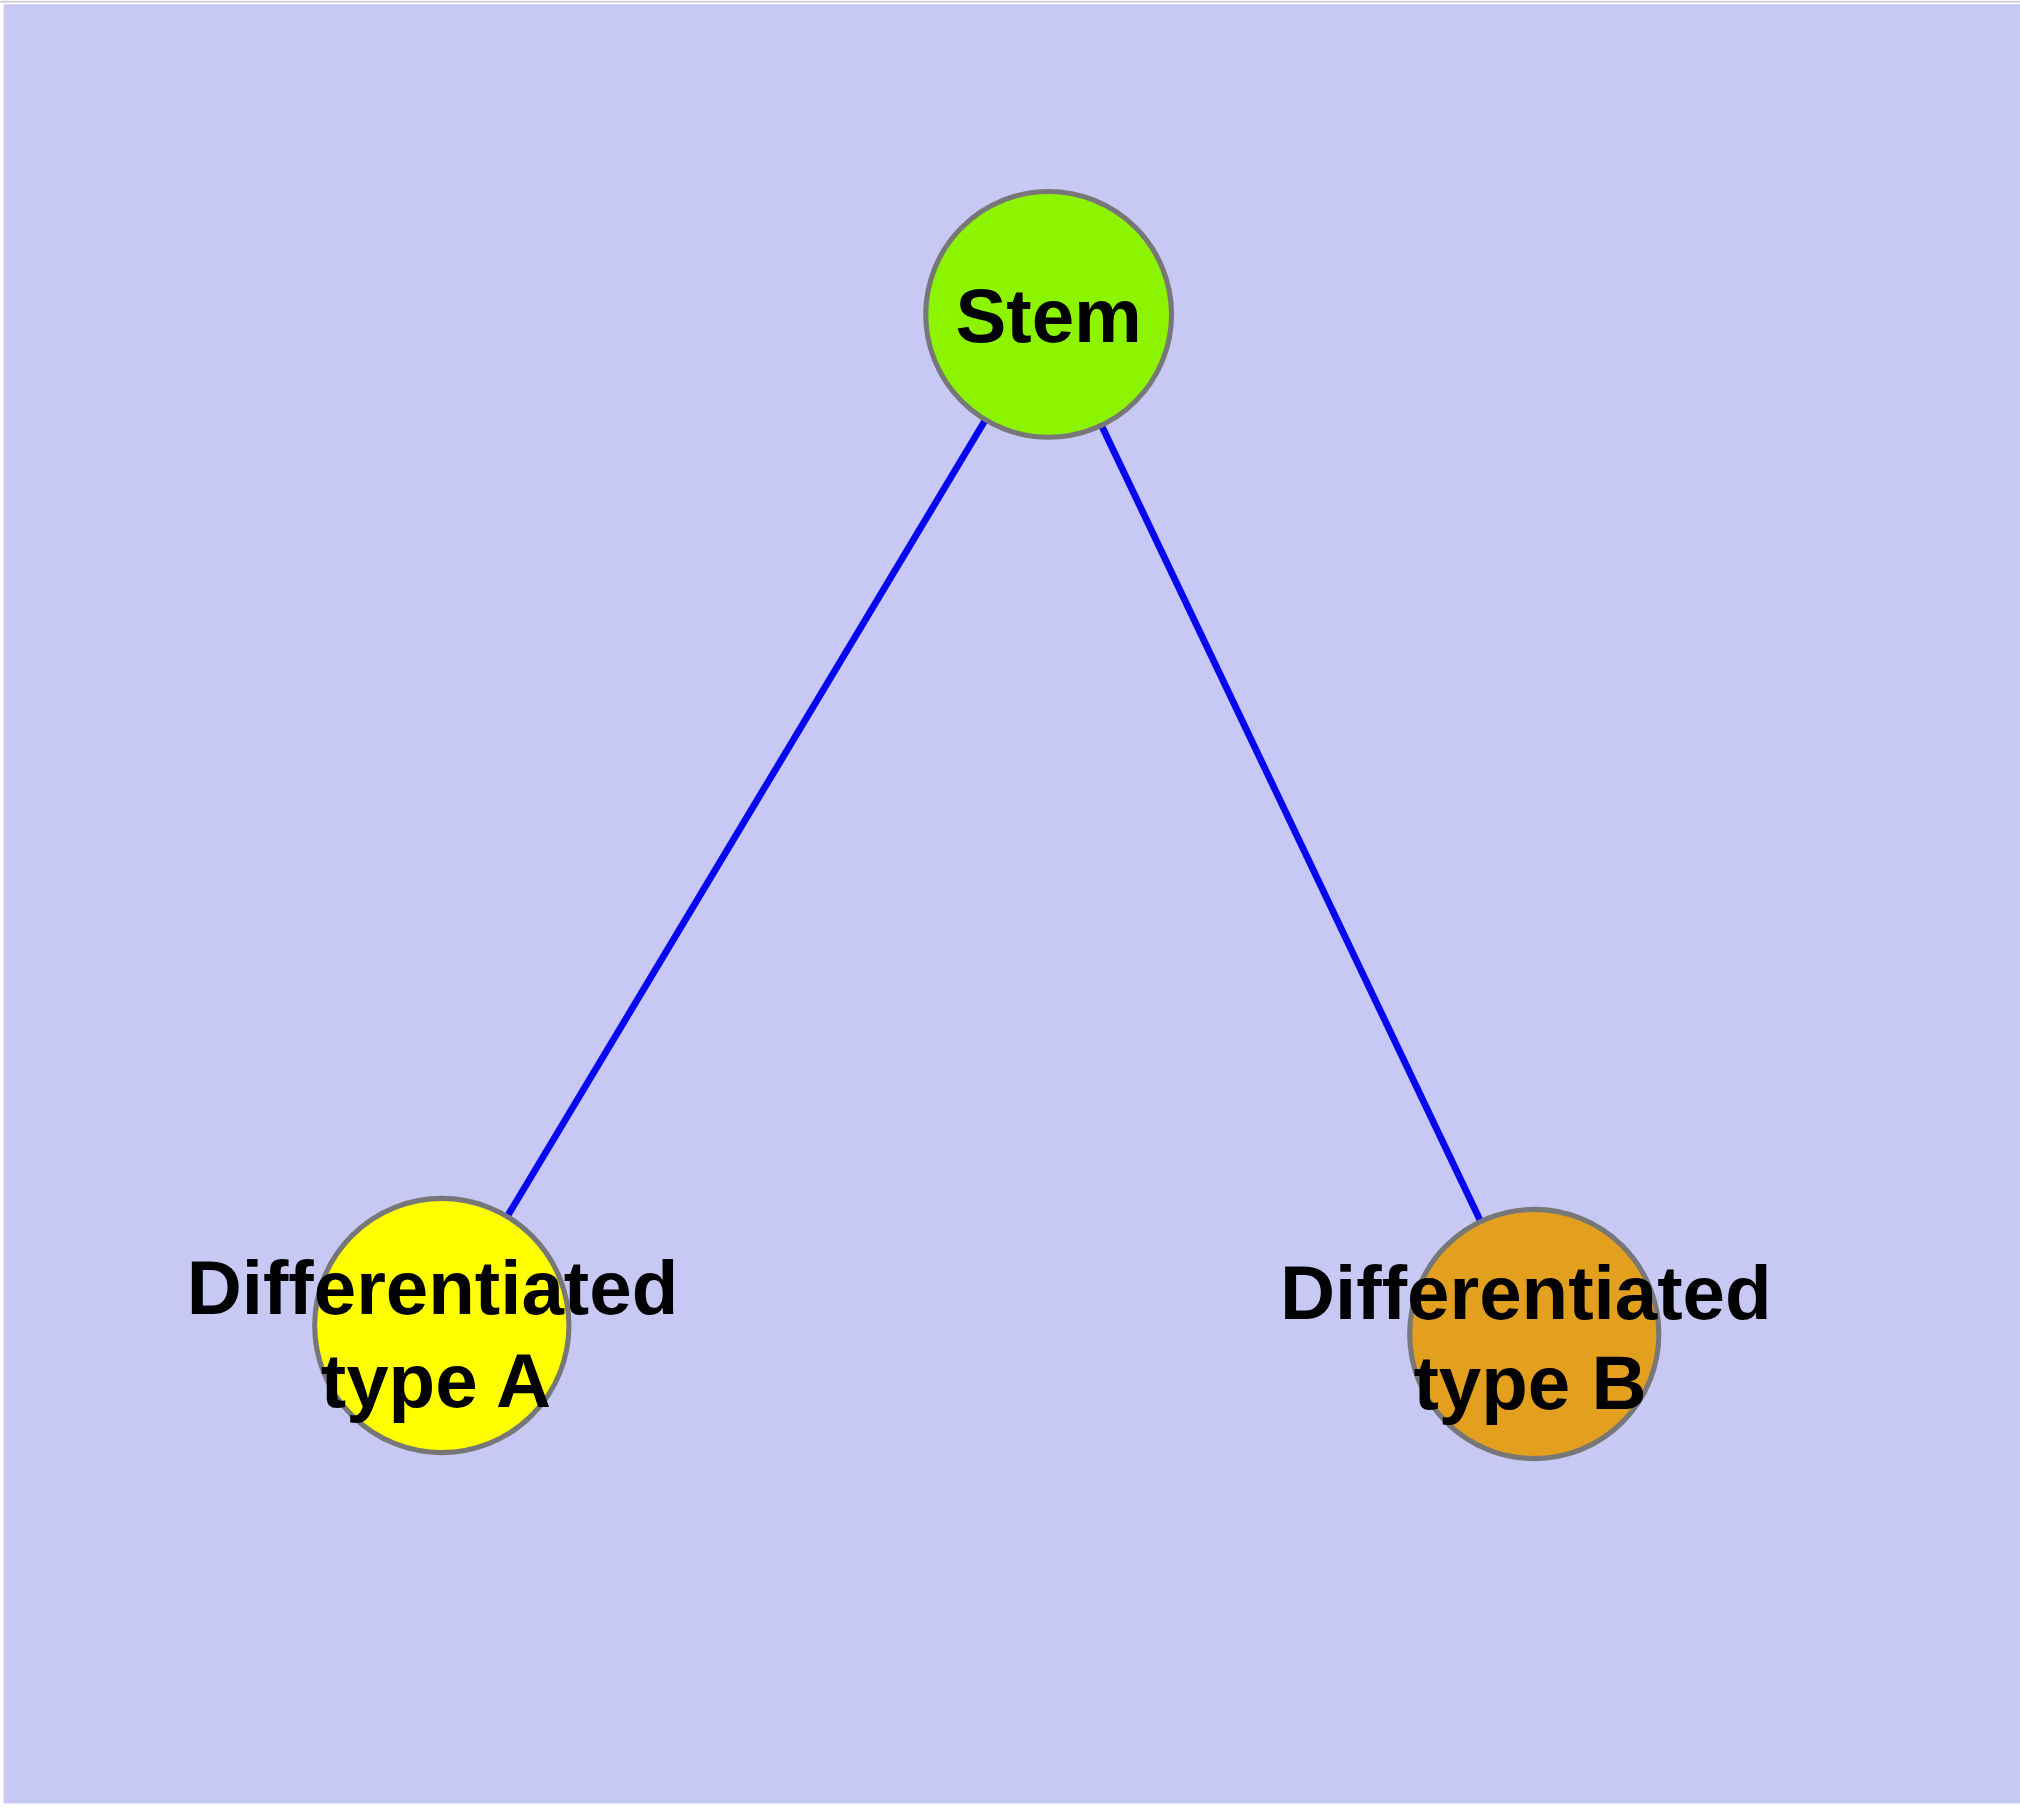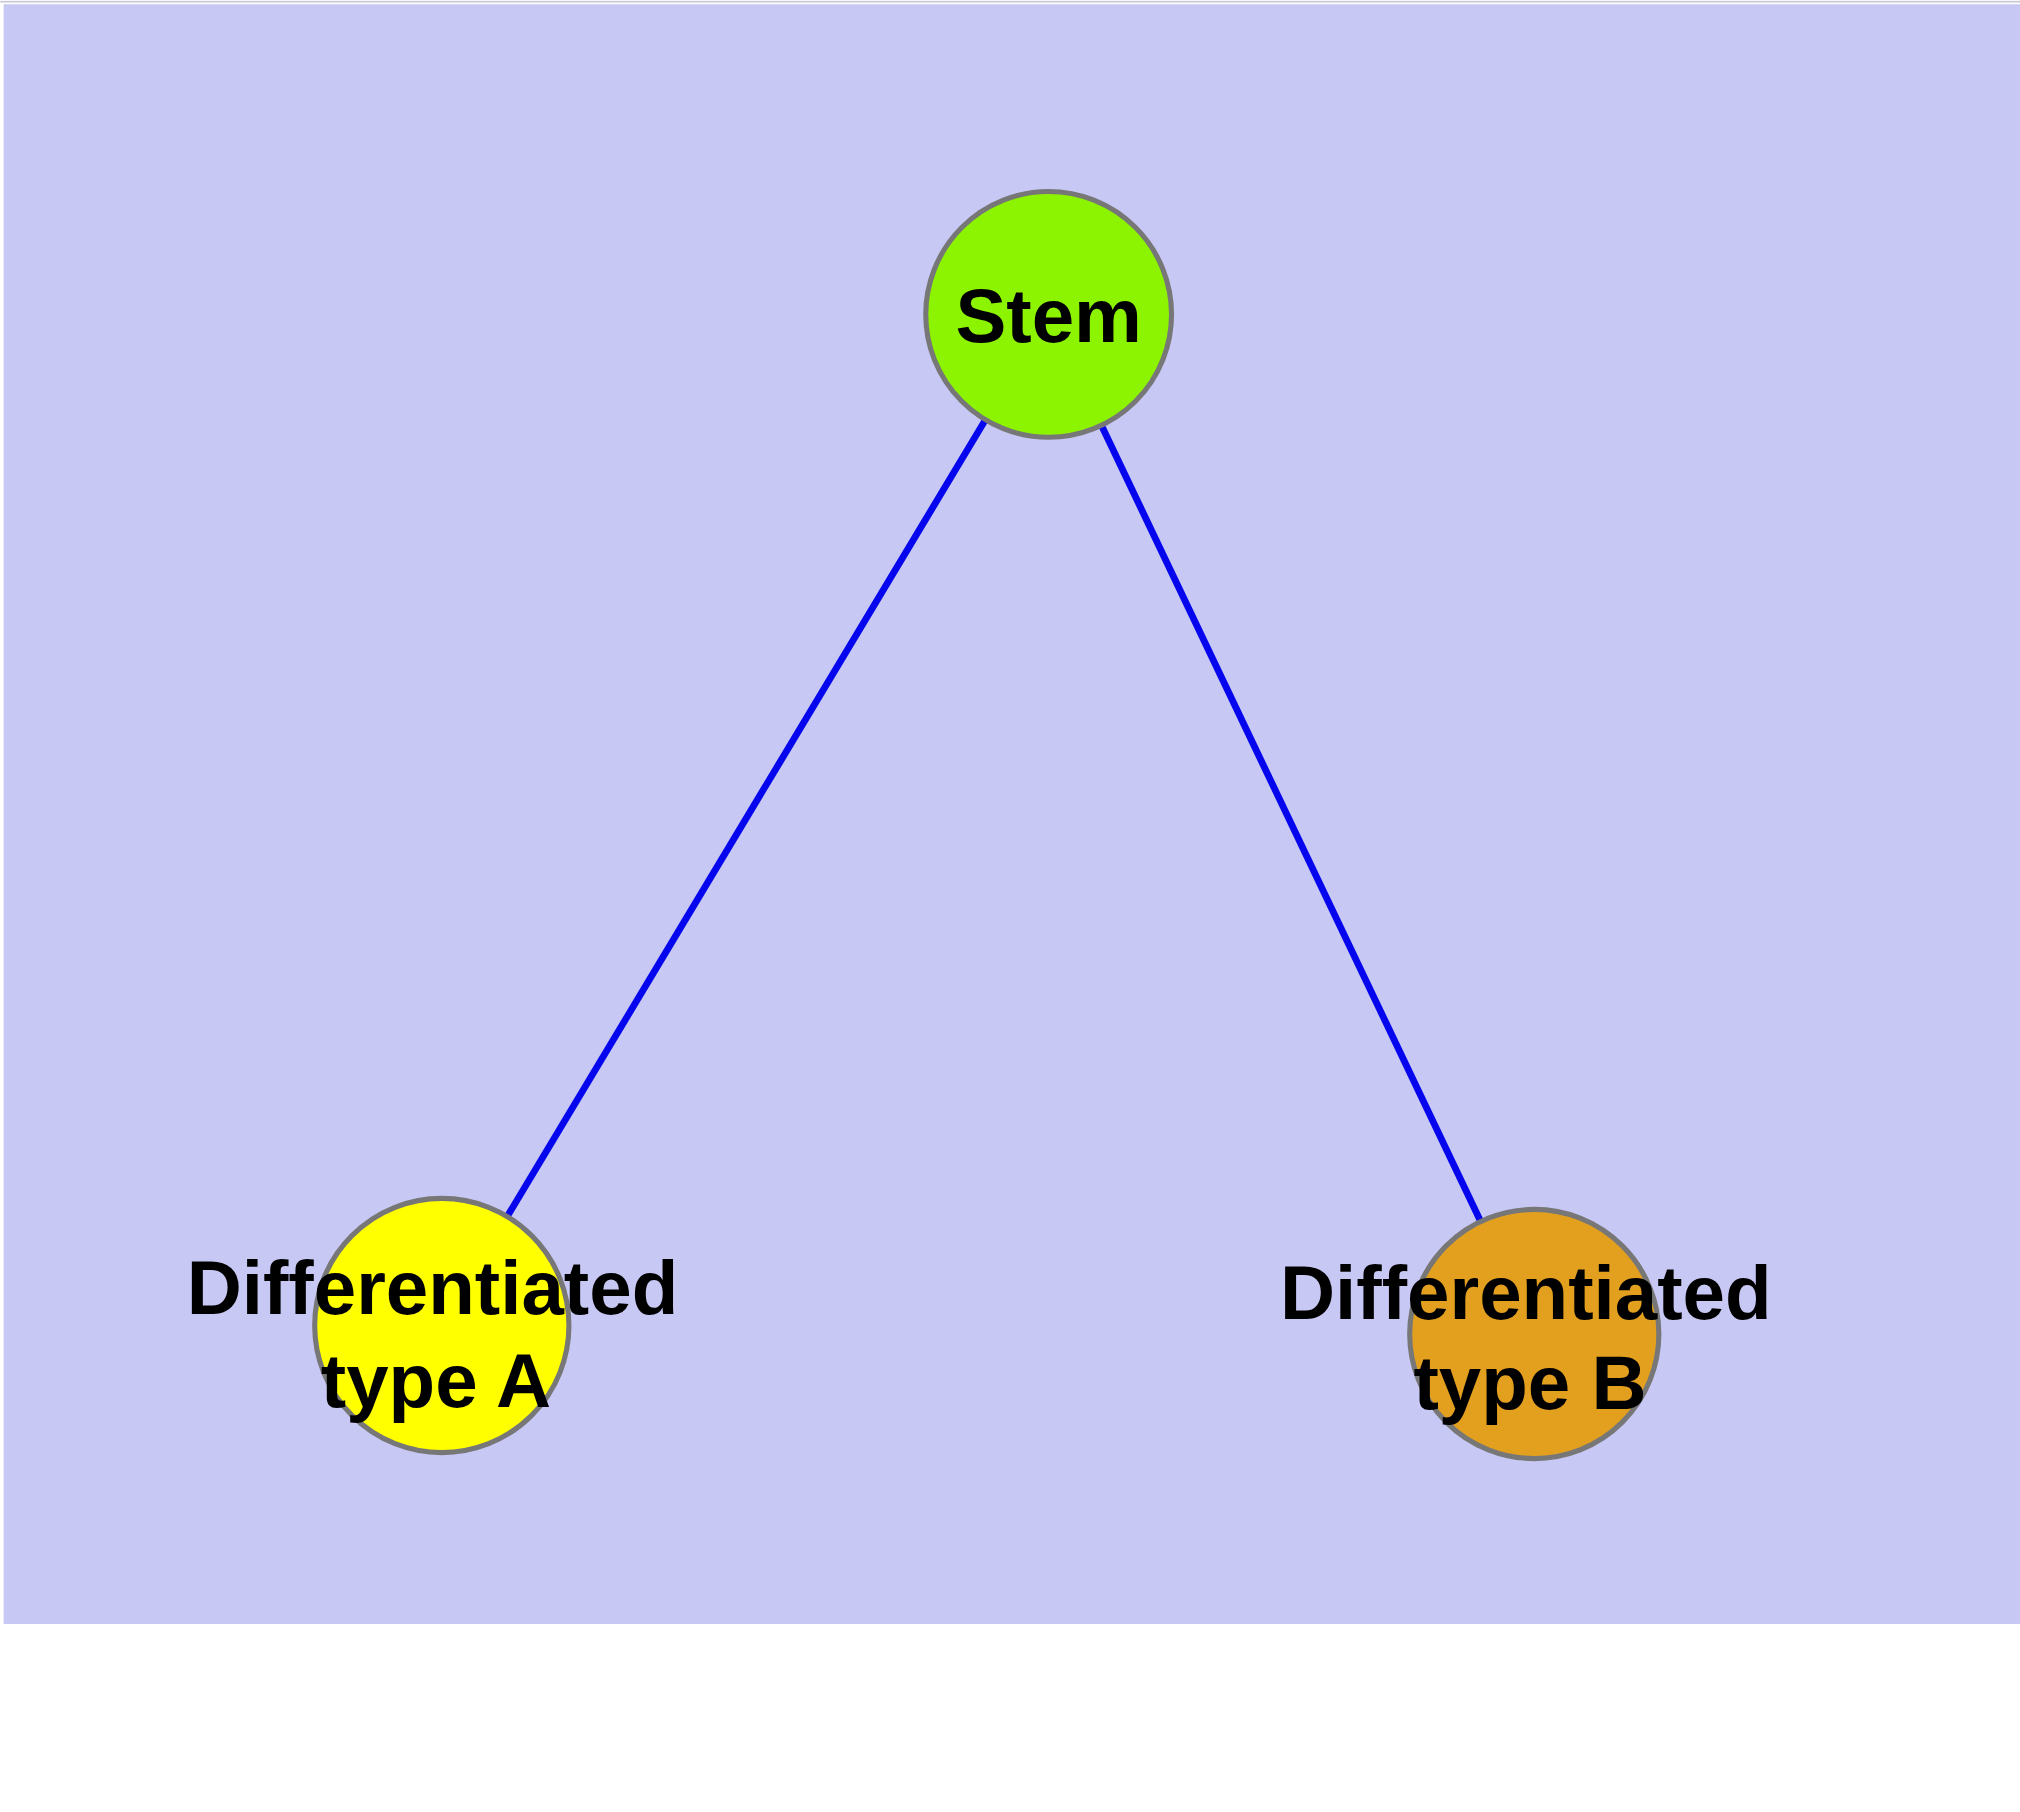--- a/index.html
+++ b/index.html
@@ -3,21 +3,21 @@
 <meta charset="utf-8">
 <style>
   html, body {
     margin: 0;
     padding: 0;
     background: #ffffff;
   }
   .canvas {
     position: relative;
     width: 2021px;
-    height: 1624px;
+    height: 1812px;
     background: #ffffff;
     overflow: hidden;
   }
   svg {
     display: block;
   }
   .hairline {
     fill: #c9c9d8;
   }
   .edge {

